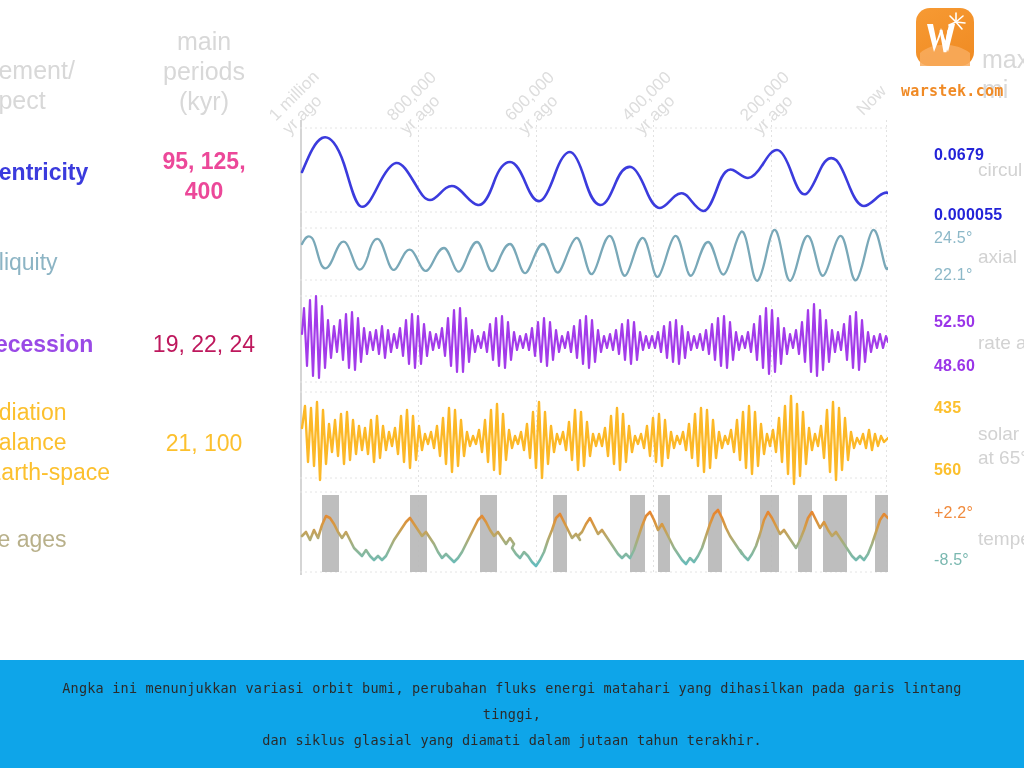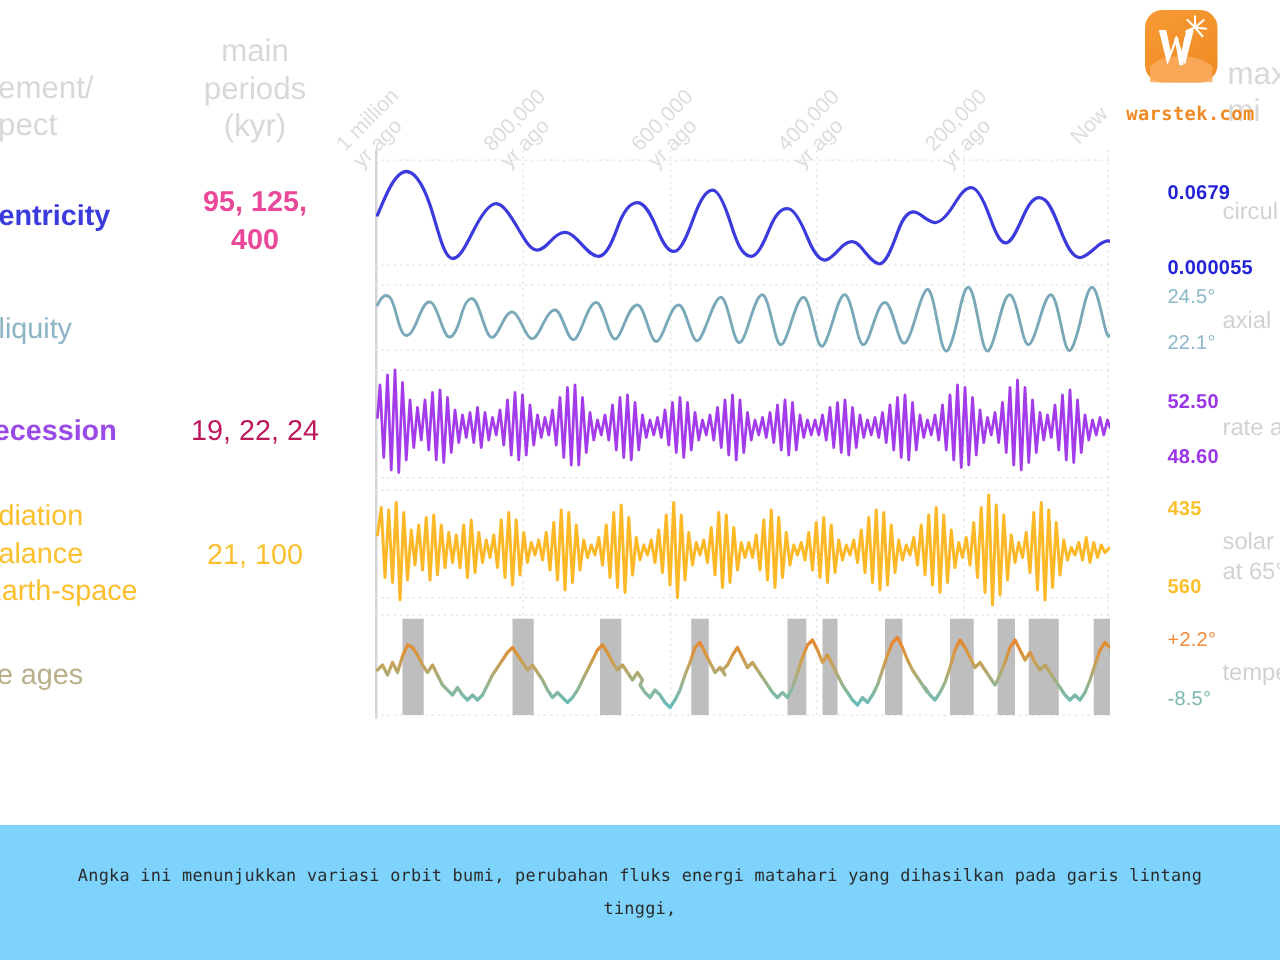--- a/index.html
+++ b/index.html
@@ -92,21 +92,21 @@
     position: absolute; left: 901px; top: 82px;
     font-size: 15px; font-weight: bold; color: #f08a25;
     font-family: "DejaVu Sans Mono", monospace;
     letter-spacing: .3px;
   }
 
   
   #caption {
     position: absolute; left: 0; top: 660px;
     width: 1024px; height: 108px;
-    background: #7dd3fc;
+    background: #0ea5e9;
     display: flex; align-items: center; justify-content: center;
   }
   #caption p {
     width: 940px; text-align: center;
     color: #2b2b2b; font-size: 13.5px; line-height: 26px;
     font-family: "DejaVu Sans Mono", monospace;
     letter-spacing: .2px;
   }
 </style>
 </head>
@@ -333,16 +333,17 @@
         <line x1="40" y1="14" x2="34" y2="8"></line>
         <line x1="40" y1="14" x2="33" y2="17"></line>
       </g>
     </svg>
   </div>
   <div id="logo-text">warstek.com</div>
 
   <div id="caption">
     <p>
       <span>Angka ini menunjukkan variasi orbit bumi, perubahan fluks energi matahari yang dihasilkan pada garis lintang tinggi,</span><br>
+      <span>dan siklus glasial yang diamati dalam jutaan tahun terakhir.</span>
     </p>
   </div>
 
 </div>
 
 </body></html>

